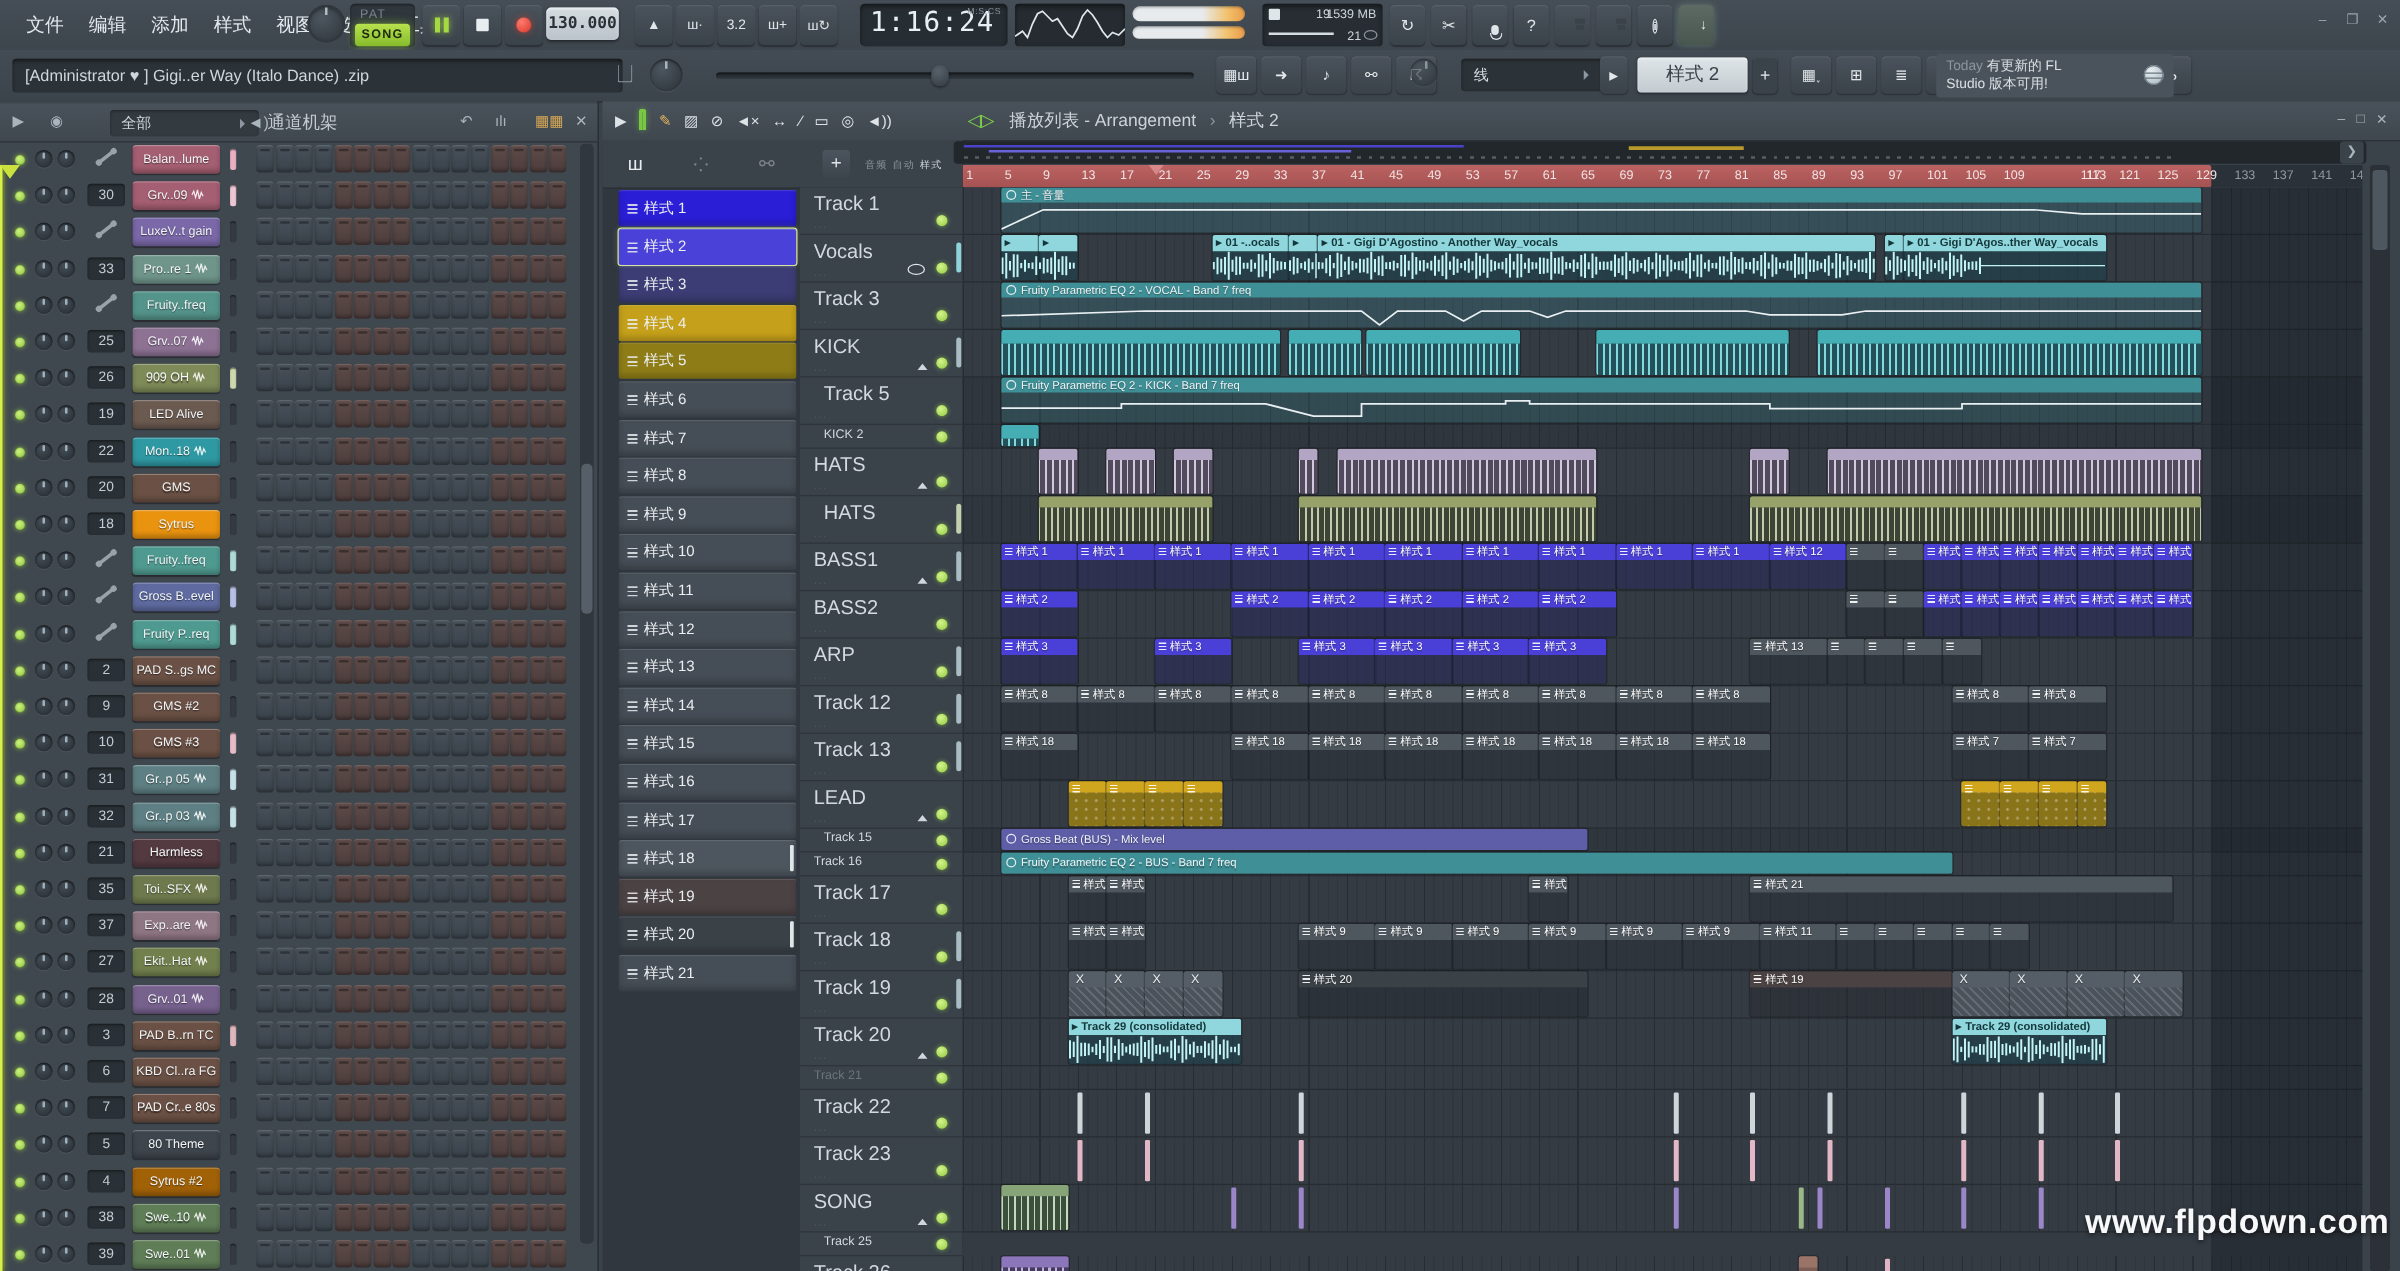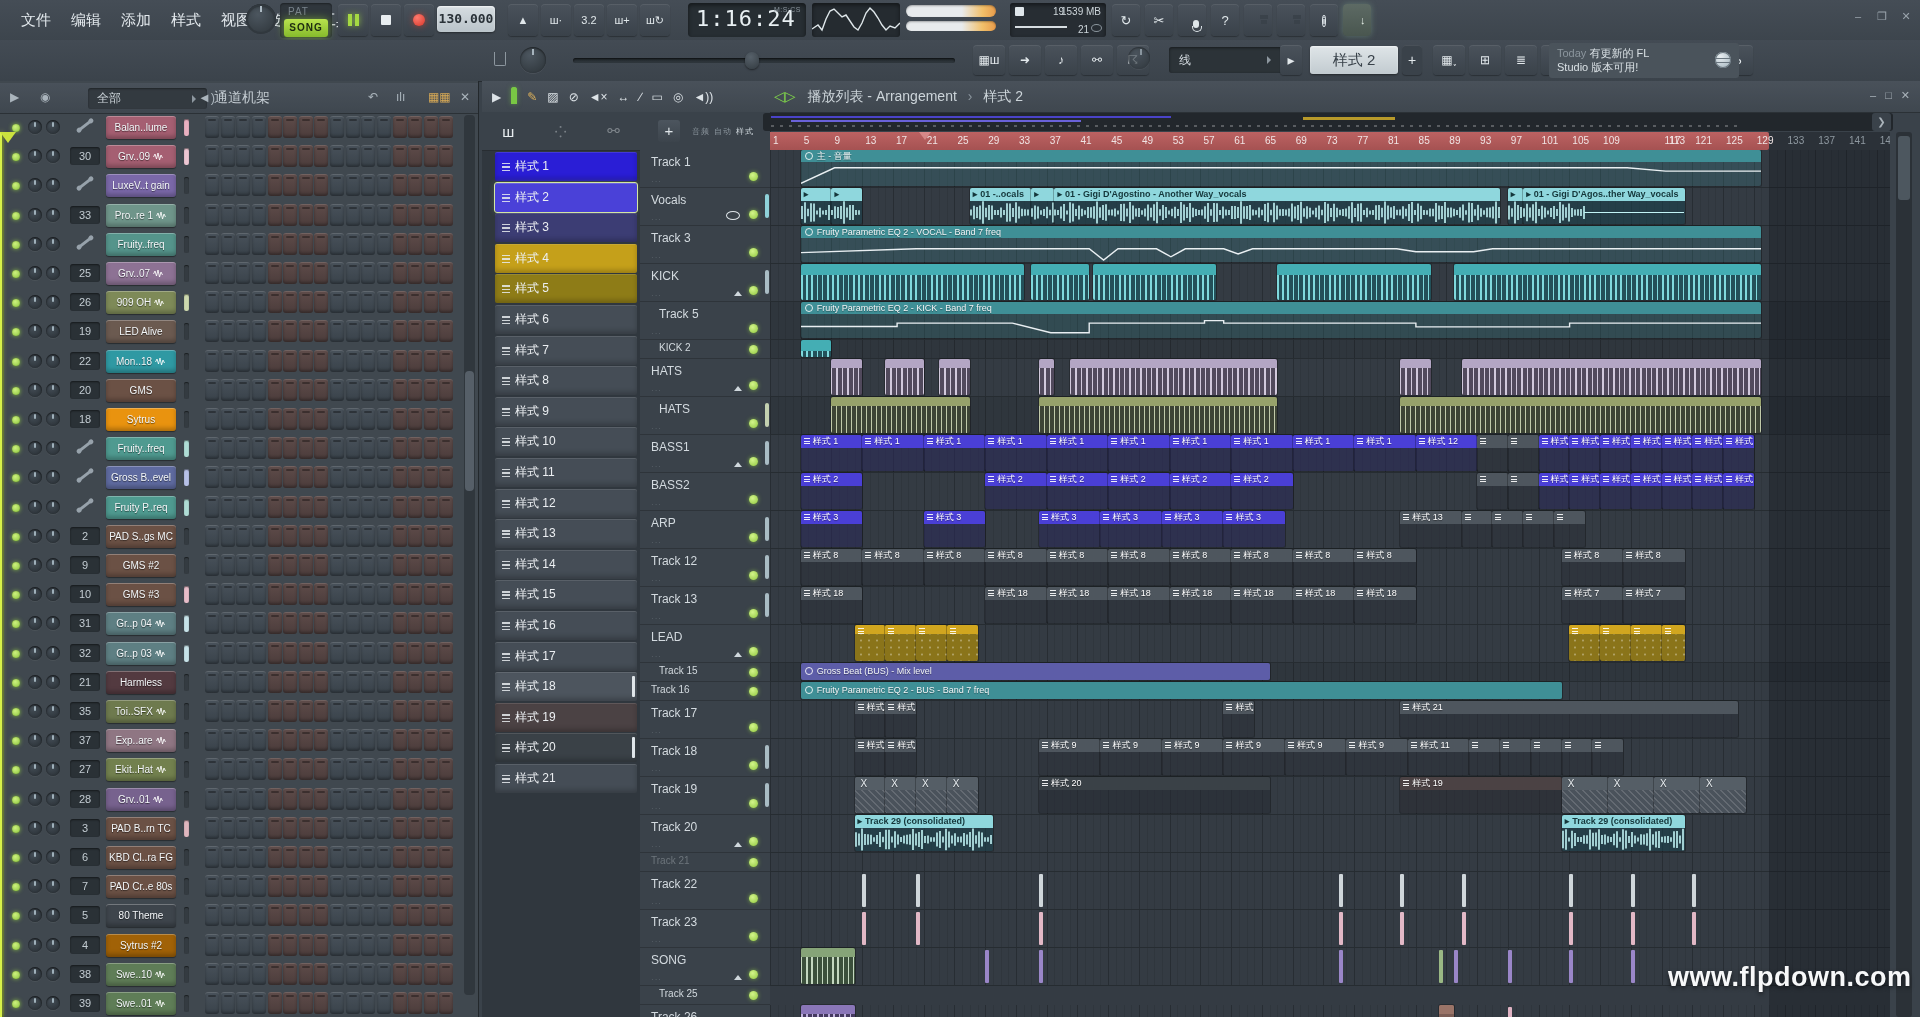--- a/index.html
+++ b/index.html
@@ -102,21 +102,21 @@
   .addtrack{position:absolute;left:18px;top:8px;width:22px;height:22px;background:linear-gradient(#4c555e,#3c444c);border-radius:3px;color:#dfe5e9;font-size:15px;text-align:center;line-height:21px;}
   .minitabs{position:absolute;left:48px;top:14px;font-size:8px;color:#8a949c;letter-spacing:1px;}
   .minitabs b{color:#cfd7dc;font-weight:normal;margin-left:4px;}
   .scrollstrip{position:absolute;left:763px;top:113px;width:1130px;height:18px;background:#22272c;border-radius:3px;overflow:hidden;}
   .ruler{position:absolute;left:770px;top:132px;width:1120px;height:18px;background:#2b3138;overflow:hidden;}
   .rulerred{position:absolute;left:0;top:0;height:18px;background:linear-gradient(#bc6262,#a55252);border-radius:0 2px 2px 0;}
   .rnum{position:absolute;top:3px;font-size:10px;color:#f0e4e4;}
   .rnum.dark{color:#8f99a1;}
   .heads{position:absolute;left:640px;top:150px;width:130px;height:867px;background:#3a424a;border-right:1px solid #262c31;overflow:hidden;}
   .thead{position:absolute;left:0;width:130px;box-sizing:border-box;border-bottom:1px solid #2e343a;}
-  .thead .tname{position:absolute;left:11px;top:5px;font-size:12px;color:#d3dadf;white-space:nowrap;}
+  .thead .tname{position:absolute;left:11px;top:5px;font-size:16px;color:#d3dadf;white-space:nowrap;}
   .thead.half .tname{top:2px;font-size:10px;}
   .thead.dim .tname{color:#6d757c;}
   .thead.sub .tname{left:19px;}
   .tled{position:absolute;right:12px;width:9px;height:9px;border-radius:50%;background:radial-gradient(circle at 40% 35%,#d3f58a,#90c83f);box-shadow:0 0 4px rgba(150,210,70,.7);}
   .tarrow{position:absolute;right:28px;width:0;height:0;border:4px solid transparent;border-bottom:5px solid #cfd7dc;}
   .teye{position:absolute;right:30px;width:12px;height:7px;border:1.5px solid #dfe5e9;border-radius:50%;}
   .tstrip{position:absolute;right:1px;top:15%;width:4px;height:66%;border-radius:2px;}
   .tdots{position:absolute;left:11px;bottom:1px;font-size:8px;color:#59626a;letter-spacing:1px;}
   #lanes{position:absolute;left:770px;top:150px;width:1120px;height:867px;overflow:hidden;background:#343b43;}
   .lane{position:absolute;left:0;width:1120px;box-sizing:border-box;border-bottom:1px solid #262c31;background-image:repeating-linear-gradient(90deg,rgba(0,0,0,.17) 0 1px,transparent 1px 30.744px),repeating-linear-gradient(90deg,rgba(0,0,0,.09) 0 1px,transparent 1px 7.686px);}
@@ -244,20 +244,21 @@
           <span style="color:#e0e7ea;font-size:13px;"><span class="ci-dl"></span></span>
         </div>
       </div>
 
     <div class="winbtn" style="left:1848px;">–</div>
     <div class="winbtn" style="left:1872px;">❐</div>
     <div class="winbtn" style="left:1896px;">✕</div>
   </div>
 
   <div class="row2">
+    <div class="projfield">[Administrator ♥      ] Gigi..er Way  (Italo Dance)  .zip</div>
     <div class="abs" style="left:494px;top:12px;width:10px;height:13px;border:1px solid #8d979f;border-top:none;border-radius:0 0 2px 2px;"></div>
     <div class="knob2" style="left:520px;top:7px;"></div>
     <div class="hslider">
         <div class="hhandle"></div>
       </div>
     <div id="row2-main-icons">
         <div class="sbtn" style="left: 973px;">
           <span style="font-size:12px;">▦ш</span>
         </div>
         <div class="sbtn" style="left: 1009px;">
@@ -744,21 +745,21 @@
           <div class="step sb" style="left: 392.56px;"></div>
           <div class="step sb" style="left: 408.19px;"></div>
           <div class="step sb" style="left: 423.82px;"></div>
           <div class="step sb" style="left: 439.45px;"></div>
         </div>
         <div class="chrow" style="top: 496.4px;">
           <div class="led"></div>
           <div class="kn" style="left: 28px;"></div>
           <div class="kn" style="left: 46px;"></div>
           <div class="numbox">31</div>
-          <div class="chbtn" style="background: rgb(94, 127, 131);"><span>Gr..p 04</span><span><svg width="11" height="9" viewBox="0 0 11 9" style="vertical-align:-1px;margin-left:3px;">
+          <div class="chbtn" style="background: rgb(94, 127, 131);"><span>Gr..p 05</span><span><svg width="11" height="9" viewBox="0 0 11 9" style="vertical-align:-1px;margin-left:3px;">
                 <path d="M0.5 5 L2 2 L3.5 7 L5 1 L6.5 8 L8 3 L9.5 6" stroke="#ffffff" stroke-width="1" fill="none" opacity=".85"></path>
               </svg></span></div>
           <div class="indic" style="background: rgb(198, 226, 232);"></div>
           <div class="step sa" style="left: 205px;"></div>
           <div class="step sa" style="left: 220.63px;"></div>
           <div class="step sa" style="left: 236.26px;"></div>
           <div class="step sa" style="left: 251.89px;"></div>
           <div class="step sb" style="left: 267.52px;"></div>
           <div class="step sb" style="left: 283.15px;"></div>
           <div class="step sb" style="left: 298.78px;"></div>

